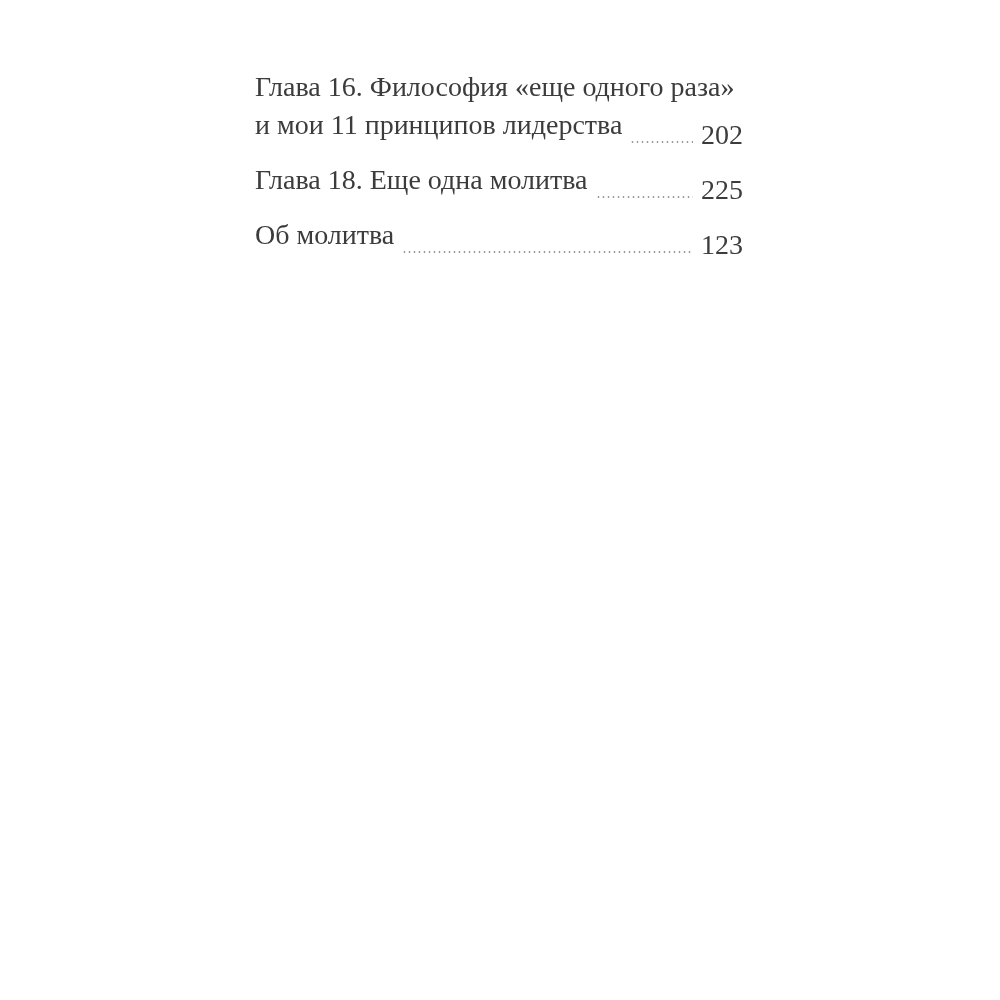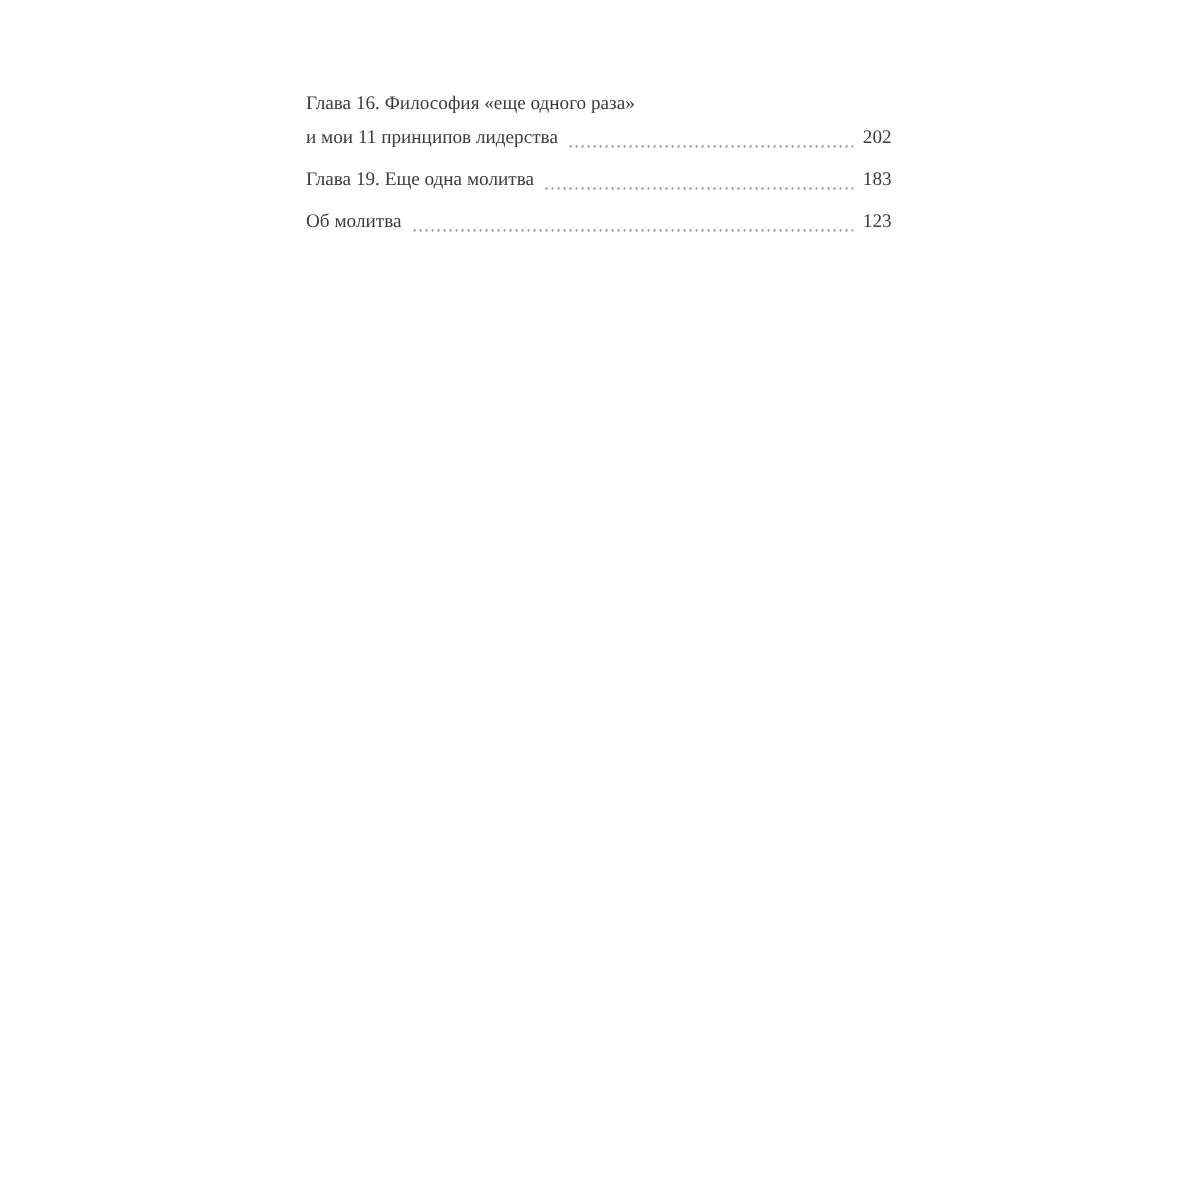--- a/index.html
+++ b/index.html
@@ -13,21 +13,21 @@
     position: relative;
     overflow: hidden;
     font-family: "Liberation Serif", "DejaVu Serif", serif;
   }
   .toc {
     position: absolute;
     left: 255px;
     top: 73px;
     width: 488px;
     color: #3c3c3c;
-    font-size: 16px;
+    font-size: 28px;
     line-height: 28px;
     font-family: Liberation Serif, serif;
   }
   .entry {
     margin-bottom: 7px;
   }
   .entry.about-author {
     margin-top: 2px;
   }
   .title-wrap {
@@ -49,42 +49,43 @@
     margin: 0 8px 6px 8px;
     background-image: radial-gradient(circle, #999999 1px, rgba(0,0,0,0) 1.15px);
     background-size: 5px 2px;
     background-repeat: repeat-x;
     background-position: left bottom;
   }
   .pagenum {
     flex: 0 0 auto;
     white-space: nowrap;
     text-align: right;
+    margin-top: 20px;
   }
 </style>
 </head>
 <body>
 
 <div class="toc">
 
   <div class="entry">
     <div class="title-wrap">Глава 16. Философия «еще одного раза»</div>
     <div class="row">
       <span class="title">и мои 11 принципов лидерства</span>
       <span class="leader"></span>
       <span class="pagenum">202</span>
     </div>
   </div>
 
 
   <div class="entry">
     <div class="row">
-      <span class="title">Глава 19. Еще одна молитва</span>
+      <span class="title">Глава 18. Еще одна молитва</span>
       <span class="leader"></span>
-      <span class="pagenum">183</span>
+      <span class="pagenum">225</span>
     </div>
   </div>
 
 
   <div class="entry about-author">
     <div class="row">
       <span class="title">Об молитва</span>
       <span class="leader"></span>
       <span class="pagenum">123</span>
     </div>

